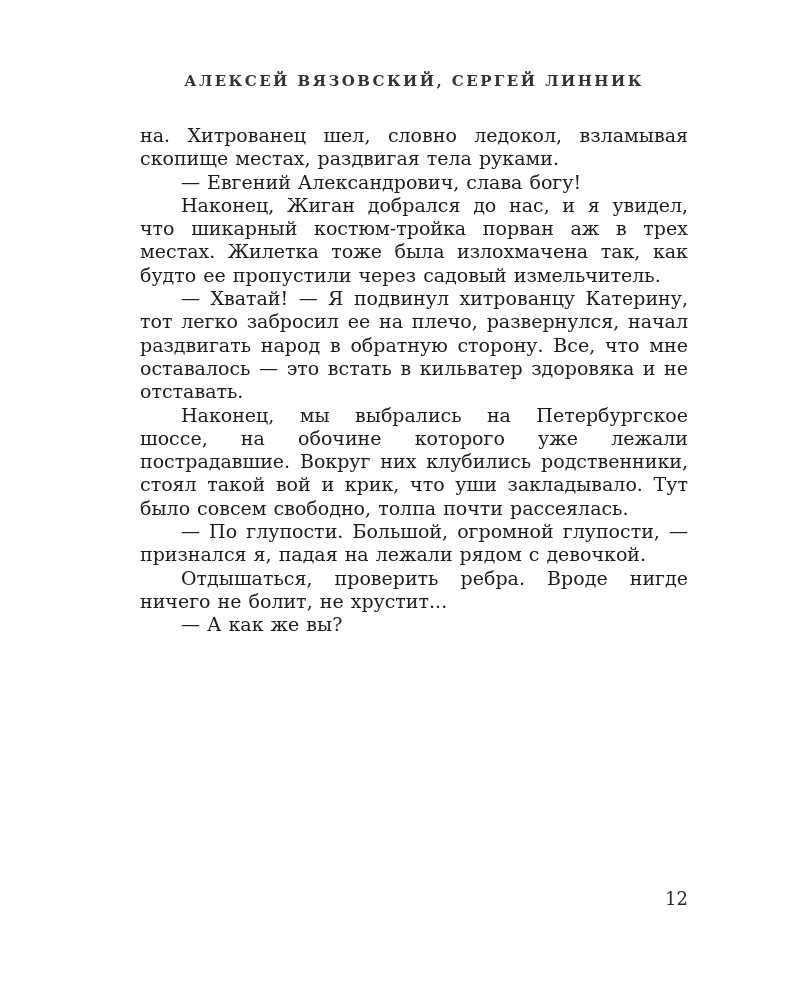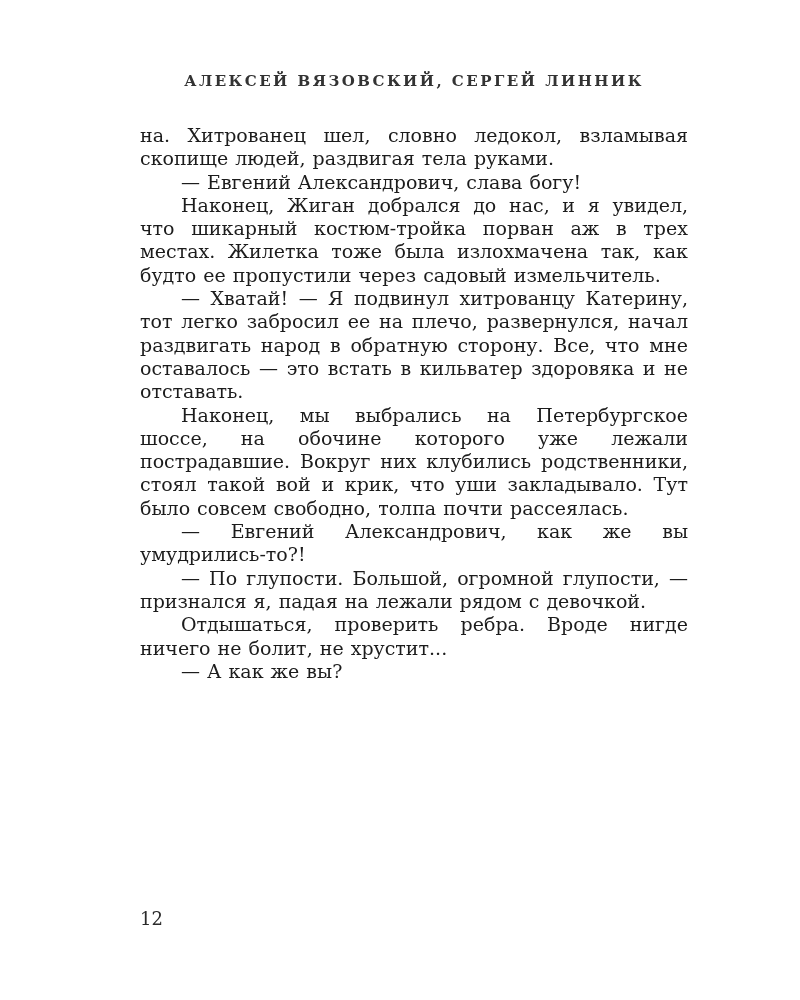--- a/index.html
+++ b/index.html
@@ -52,40 +52,38 @@
 
   .text-body p.para.continuation {
     text-indent: 0;
   }
 
   .page-number {
     position: absolute;
     top: 888px;
     left: 140px;
     width: 548px;
-    text-align: left;
+    text-align: right;
     font-size: 18px;
     color: #2a2a2a;
-    margin-top: 20px;
   }
 </style>
 </head>
 <body>
 
 <div class="book-page">
 
   <div class="running-header">АЛЕКСЕЙ ВЯЗОВСКИЙ, СЕРГЕЙ ЛИННИК</div>
 
   <div class="text-body">
-    <p class="para continuation">на. Хитрованец шел, словно ледокол, взламывая скопище людей, раздвигая тела руками.</p>
+    <p class="para continuation">на. Хитрованец шел, словно ледокол, взламывая скопище местах, раздвигая тела руками.</p>
     <p class="para">— Евгений Александрович, слава богу!</p>
     <p class="para">Наконец, Жиган добрался до нас, и я увидел, что шикарный костюм-тройка порван аж в трех местах. Жилетка тоже была излохмачена так, как будто ее пропустили через садовый измельчитель.</p>
     <p class="para">— Хватай! — Я подвинул хитрованцу Катерину, тот легко забросил ее на плечо, развернулся, начал раздвигать народ в обратную сторону. Все, что мне оставалось — это встать в кильватер здоровяка и не отставать.</p>
     <p class="para">Наконец, мы выбрались на Петербургское шоссе, на обочине которого уже лежали пострадавшие. Вокруг них клубились родственники, стоял такой вой и крик, что уши закладывало. Тут было совсем свободно, толпа почти рассеялась.</p>
-    <p class="para">— Евгений Александрович, как же вы умудрились-то?!</p>
     <p class="para">— По глупости. Большой, огромной глупости, — признался я, падая на лежали рядом с девочкой.</p>
     <p class="para">Отдышаться, проверить ребра. Вроде нигде ничего не болит, не хрустит...</p>
     <p class="para">— А как же вы?</p>
   </div>
 
   <div class="page-number">12</div>
 
 </div>
 
 </body></html>

